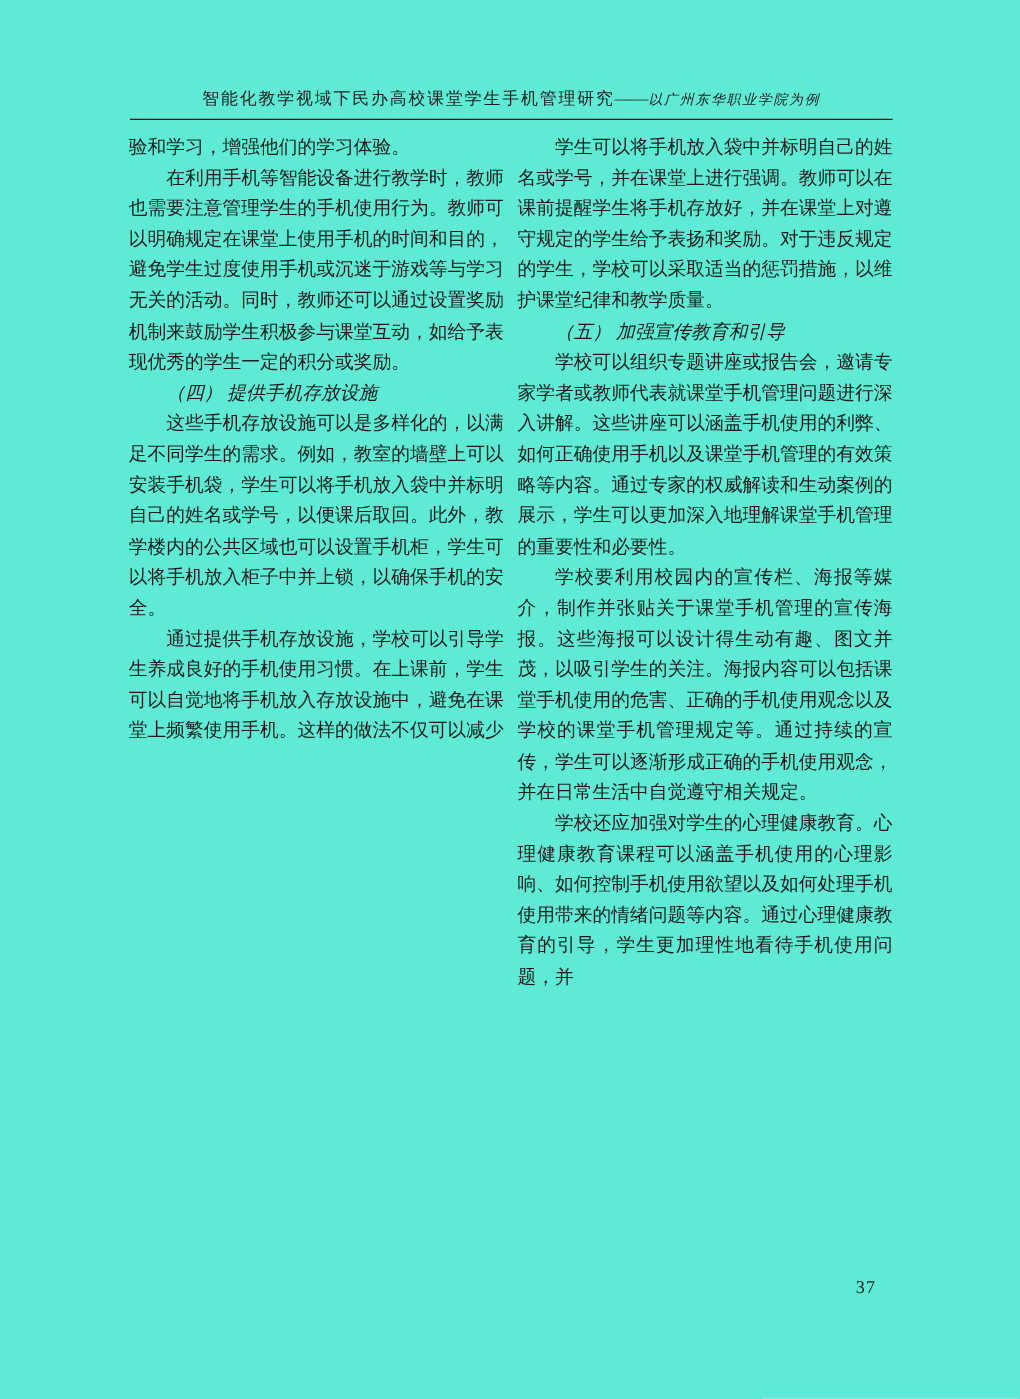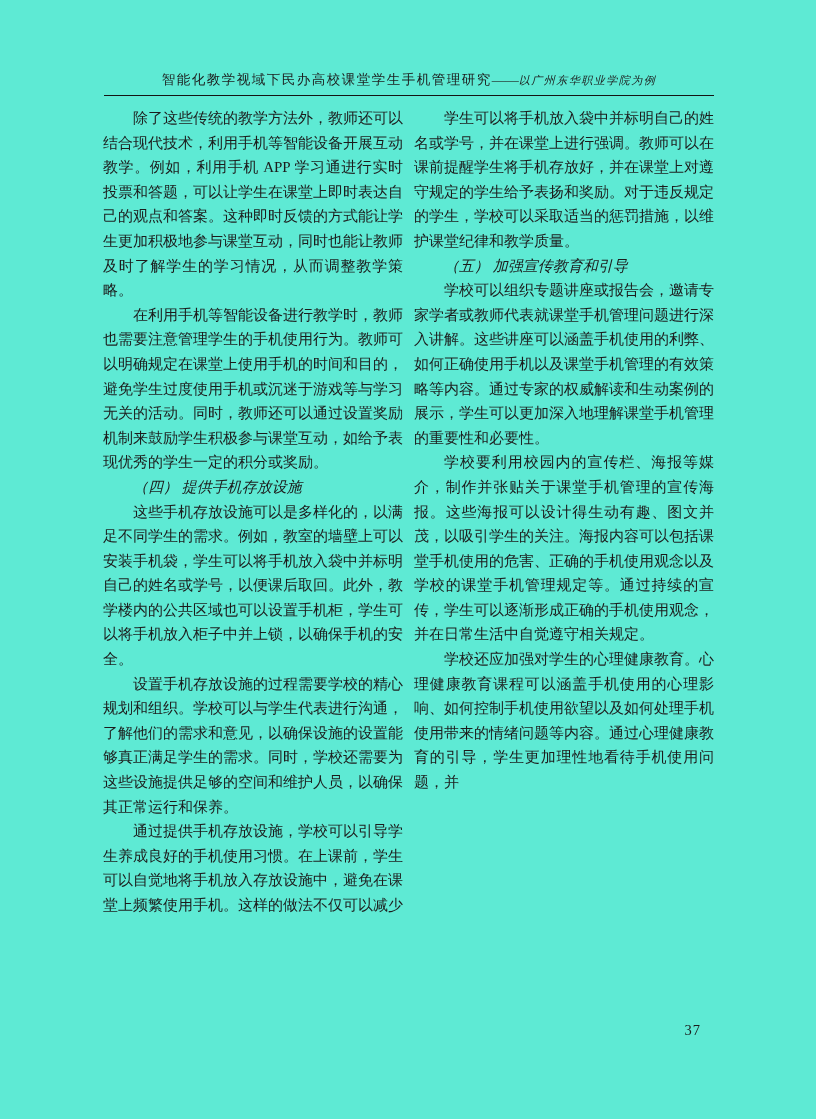--- a/index.html
+++ b/index.html
@@ -89,25 +89,24 @@
 <div class="page">
 
   <header class="page-header">
     <span class="title-main">智能化教学视域下民办高校课堂学生手机管理研究</span><span class="title-dash">——</span><span class="title-sub">以广州东华职业学院为例</span>
   </header>
 
   <div class="header-rule"></div>
 
   <main class="columns">
     <section class="column" id="col-left">
-        <p class="block paragraph">除了这些传统的教学方法外，教师还可以结合现代技术，利用手机等智能设备开展互动教学。例如，利用手机 APP 学习通进行实时投票和答题，可以让学生在课堂上即时表达自己的观点和答案。这种即时反馈的方式能让学生更加积极地参与课堂互动，同时也能让教师及时了解学生的学习情况，从而调整教学策略。</p>
+        <p class="block continuation">验和学习，增强他们的学习体验。</p>
         <p class="block paragraph">在利用手机等智能设备进行教学时，教师也需要注意管理学生的手机使用行为。教师可以明确规定在课堂上使用手机的时间和目的，避免学生过度使用手机或沉迷于游戏等与学习无关的活动。同时，教师还可以通过设置奖励机制来鼓励学生积极参与课堂互动，如给予表现优秀的学生一定的积分或奖励。</p>
         <p class="block heading">（四） 提供手机存放设施</p>
         <p class="block paragraph">这些手机存放设施可以是多样化的，以满足不同学生的需求。例如，教室的墙壁上可以安装手机袋，学生可以将手机放入袋中并标明自己的姓名或学号，以便课后取回。此外，教学楼内的公共区域也可以设置手机柜，学生可以将手机放入柜子中并上锁，以确保手机的安全。</p>
-        <p class="block paragraph">设置手机存放设施的过程需要学校的精心规划和组织。学校可以与学生代表进行沟通，了解他们的需求和意见，以确保设施的设置能够真正满足学生的需求。同时，学校还需要为这些设施提供足够的空间和维护人员，以确保其正常运行和保养。</p>
         <p class="block paragraph">通过提供手机存放设施，学校可以引导学生养成良好的手机使用习惯。在上课前，学生可以自觉地将手机放入存放设施中，避免在课堂上频繁使用手机。这样的做法不仅可以减少</p>
       </section>
     <section class="column" id="col-right">
         <p class="block paragraph">学生可以将手机放入袋中并标明自己的姓名或学号，并在课堂上进行强调。教师可以在课前提醒学生将手机存放好，并在课堂上对遵守规定的学生给予表扬和奖励。对于违反规定的学生，学校可以采取适当的惩罚措施，以维护课堂纪律和教学质量。</p>
         <p class="block heading">（五） 加强宣传教育和引导</p>
         <p class="block paragraph">学校可以组织专题讲座或报告会，邀请专家学者或教师代表就课堂手机管理问题进行深入讲解。这些讲座可以涵盖手机使用的利弊、如何正确使用手机以及课堂手机管理的有效策略等内容。通过专家的权威解读和生动案例的展示，学生可以更加深入地理解课堂手机管理的重要性和必要性。</p>
         <p class="block paragraph">学校要利用校园内的宣传栏、海报等媒介，制作并张贴关于课堂手机管理的宣传海报。这些海报可以设计得生动有趣、图文并茂，以吸引学生的关注。海报内容可以包括课堂手机使用的危害、正确的手机使用观念以及学校的课堂手机管理规定等。通过持续的宣传，学生可以逐渐形成正确的手机使用观念，并在日常生活中自觉遵守相关规定。</p>
         <p class="block paragraph">学校还应加强对学生的心理健康教育。心理健康教育课程可以涵盖手机使用的心理影响、如何控制手机使用欲望以及如何处理手机使用带来的情绪问题等内容。通过心理健康教育的引导，学生更加理性地看待手机使用问题，并</p>
       </section>
   </main>

